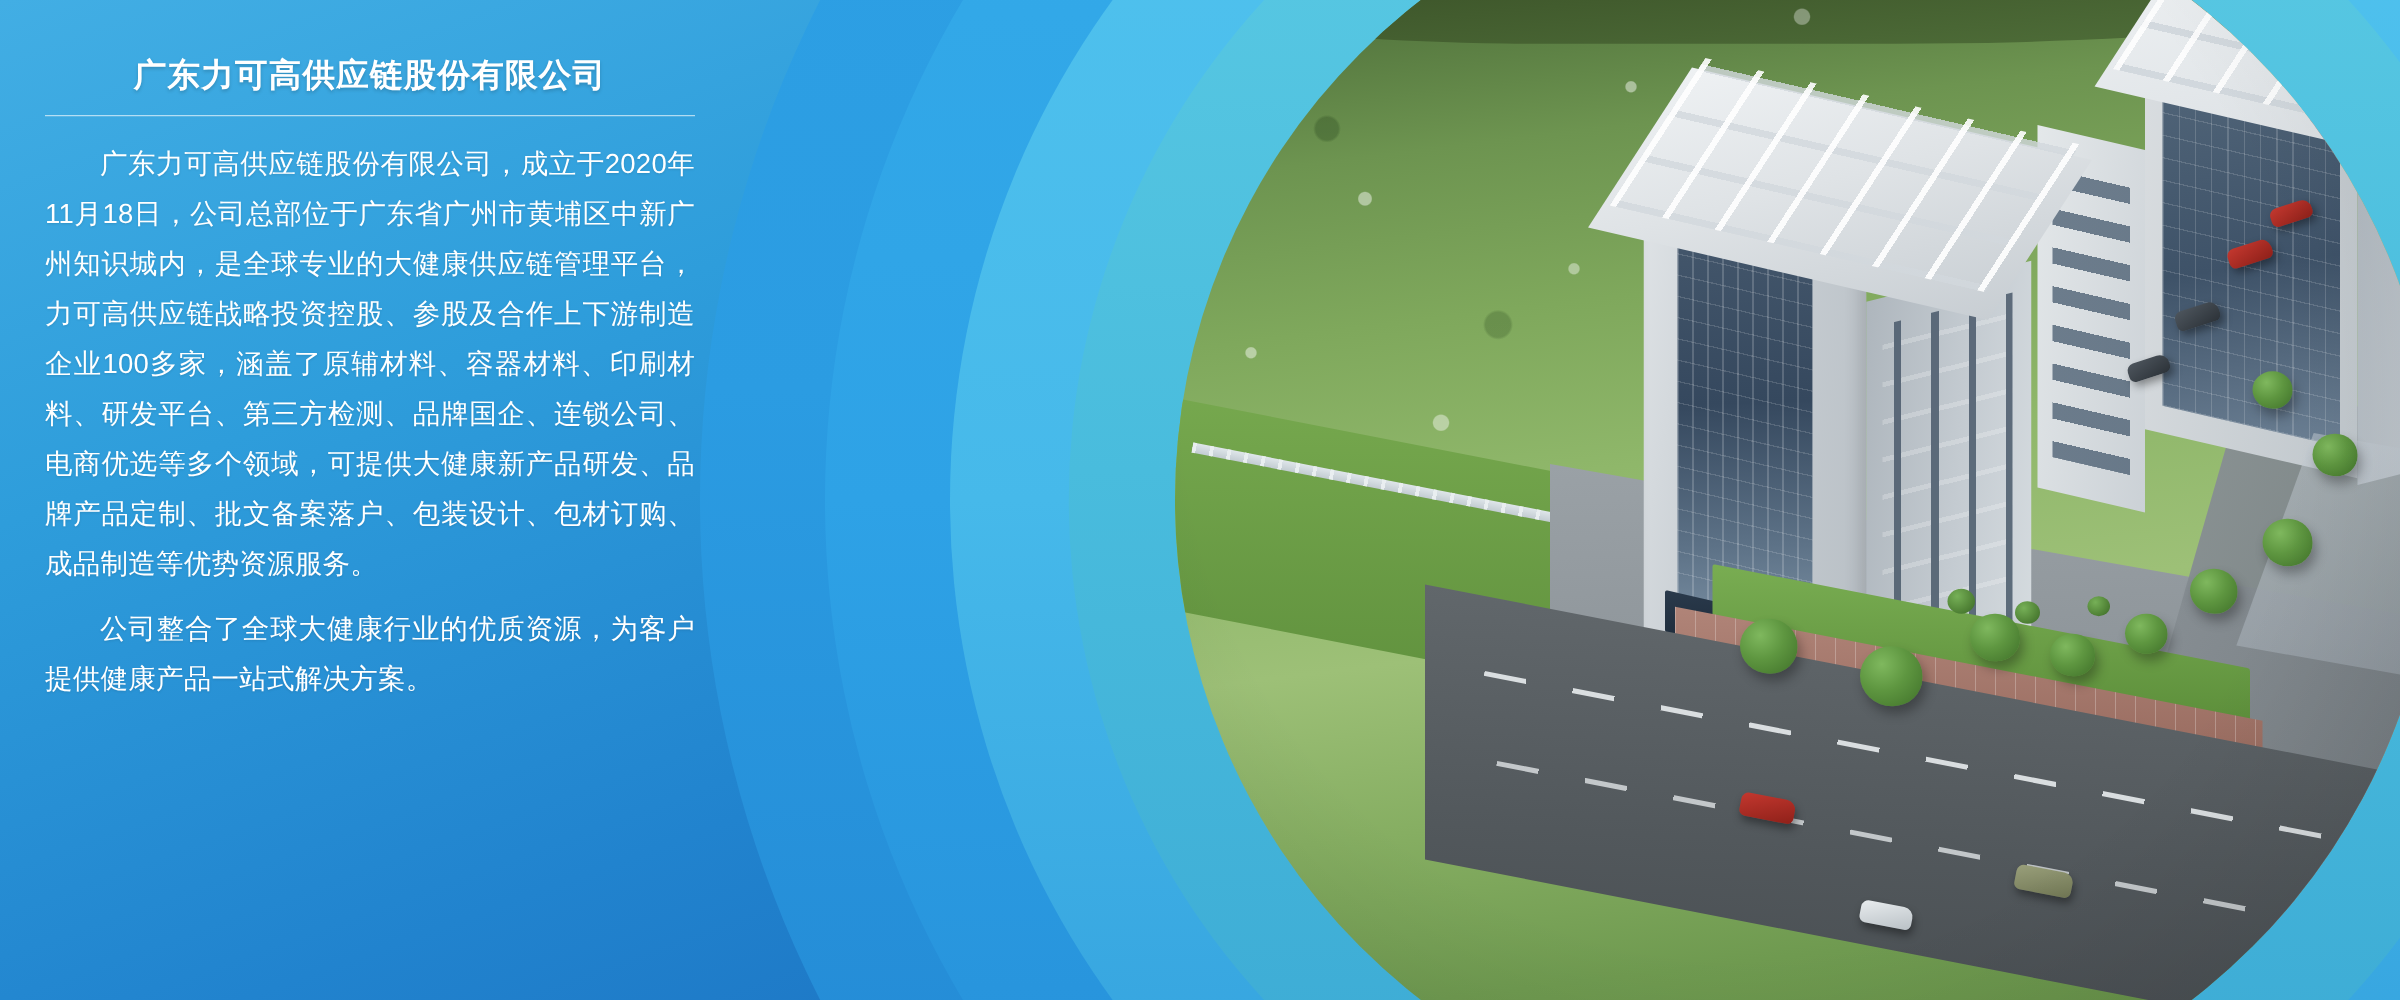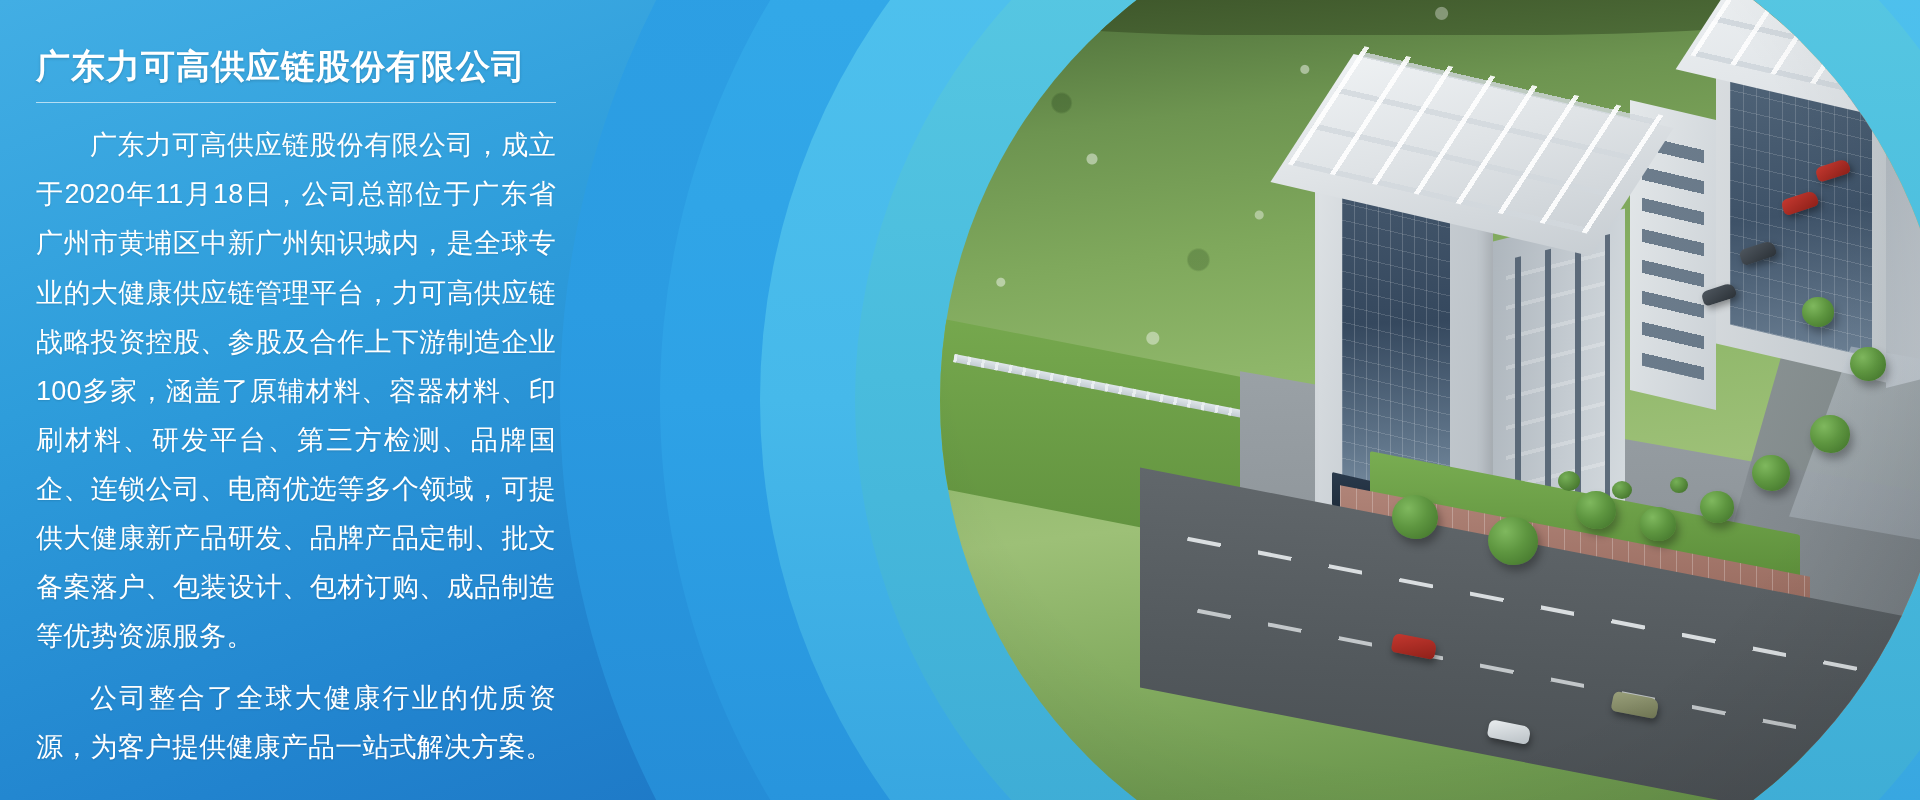--- a/index.html
+++ b/index.html
@@ -331,37 +331,38 @@
 
   
   .text-col {
     position: absolute;
     left: 36px;
     top: 44px;
     width: 520px;
   }
   .banner-title {
     color: #ffffff;
-    font-size: 34px;
+    font-size: 26px;
     font-weight: bold;
     letter-spacing: 1px;
     line-height: 1.3;
     margin: 0 0 14px 0;
     text-shadow: 0 1px 3px rgba(0,0,0,.18);
     white-space: nowrap;
+    text-align: center;
   }
   .title-rule {
     width: 520px;
     height: 1px;
     background: rgba(255,255,255,.62);
     margin: 0 0 18px 0;
   }
   .para {
     color: #ffffff;
-    font-size: 27px;
+    font-size: 22px;
     line-height: 1.82;
     margin: 0;
     text-align: justify;
     text-indent: 2em;
     letter-spacing: .2px;
     text-shadow: 0 1px 2px rgba(0,0,0,.12);
   }
   .para + .para { margin-top: 12px; }
 </style>
 </head>

